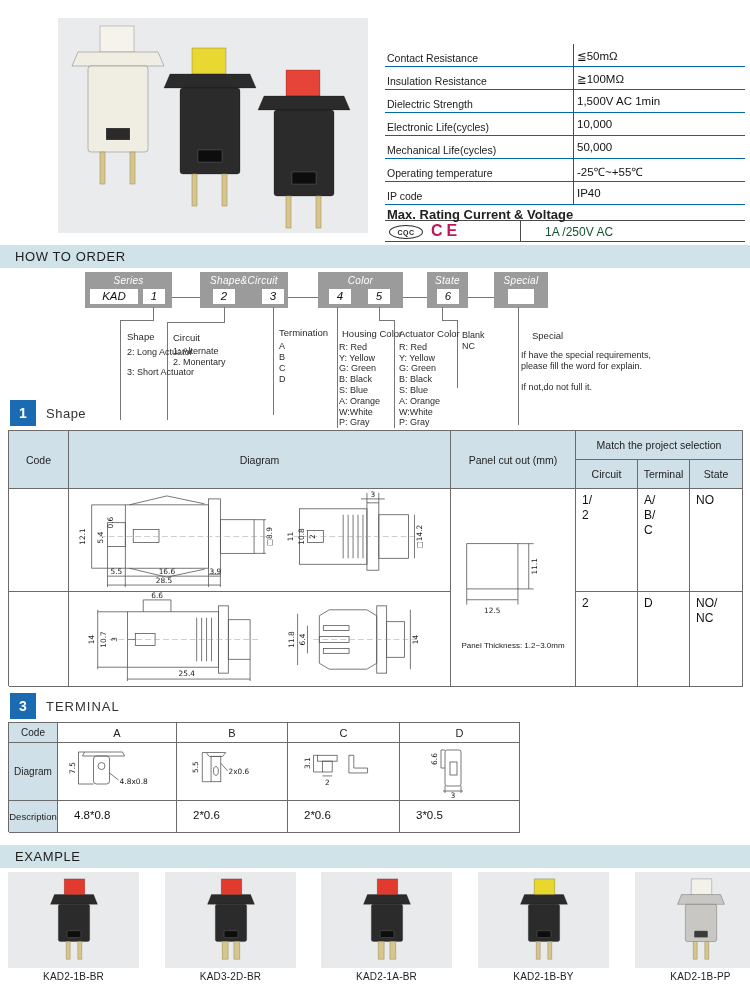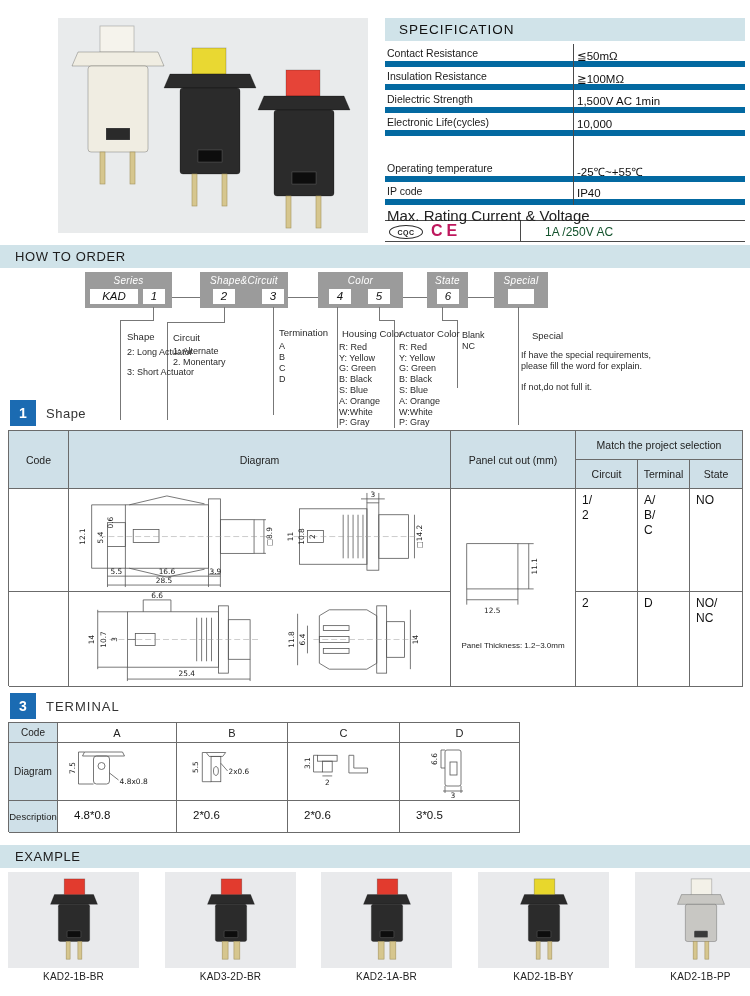--- a/index.html
+++ b/index.html
@@ -7,26 +7,26 @@
   #page {
     position: relative; width: 750px; height: 996px; background: #fff;
     font-family: "Liberation Sans", sans-serif; overflow: hidden; color:#111;
   }
   .bar { position:absolute; left:0; width:750px; height:23px; background:#d0e3e9;
          color:#1d1d1d; font-size:13px; letter-spacing:.6px; display:flex;
          align-items:center; padding-left:15px; }
   .photo { position:absolute; left:58px; top:18px; width:310px; height:215px; background:#e9ebec; }
   .spec-title { position:absolute; left:385px; top:18px; width:360px; height:23px; background:#d0e3e9;
          color:#111; font-size:13.5px; letter-spacing:1px; display:flex; align-items:center; padding-left:14px; }
-  .spec-row { position:absolute; left:385px; width:360px; height:23px; border-bottom:6px solid #0369a1; }
+  .spec-row { position:absolute; left:385px; width:360px; height:23px; border-bottom:1px solid #0369a1; }
   .spec-label { position:absolute; left:2px; bottom:2px; font-size:10.5px; color:#1a1a1a; }
   .spec-value { position:absolute; left:192px; top:5px; font-size:11.5px; color:#111; }
   .vdiv { position:absolute; width:1px; background:#4a4a4a; }
   .max-rating { position:absolute; left:385px; top:205px; width:360px; height:16px;
-         border-bottom:1px solid #4a4a4a; font-size:15px; font-weight:normal; color:#222; padding:2px 0 0 2px; }
+         border-bottom:1px solid #4a4a4a; font-size:13px; font-weight:bold; color:#222; padding:2px 0 0 2px; }
   .logo-row { position:absolute; left:385px; top:221px; width:360px; height:21px; border-bottom:1px solid #4a4a4a; }
   .cqc { position:absolute; left:4px; top:4px; width:34px; height:14px; border:1.4px solid #2a2a2a;
          border-radius:50%; font-size:7px; font-weight:bold; color:#222; display:flex;
          align-items:center; justify-content:center; letter-spacing:.5px; }
   .ce  { position:absolute; left:46px; top:1px; font-size:16px; font-weight:bold; letter-spacing:4px; color:#be185d; }
   .rating-value { position:absolute; left:160px; top:4px; font-size:12px; color:#14532d; }
 
   .obox { position:absolute; top:272px; height:36px; background:#9b9b9b;font-style:italic; }
   .obox-label { color:#fff; font-size:10px; text-align:center; margin-top:3px; letter-spacing:.3px; }
   .ocode { position:absolute; top:17px; height:15px; background:#fff; color:#111; font-size:11.5px;
@@ -91,38 +91,39 @@
         <rect class="caprect" x="38" y="0" width="34" height="26" fill="#e64438"></rect>
         <polygon class="bodyrect" points="16,26 96,26 102,40 10,40" fill="#2b2b2b"></polygon>
         <rect class="bodyrect" x="26" y="40" width="60" height="86" rx="3" fill="#2b2b2b"></rect>
         <rect class="notchrect" x="44" y="102" width="24" height="12" fill="#0d0d0d"></rect>
         <rect class="pin" x="38" y="126" width="5" height="32"></rect>
         <rect class="pin" x="68" y="126" width="5" height="32"></rect>
       </g>
     </svg>
   </div>
 
-  <div class="spec-title">
-    <span>SPECIFICATION</span>
-  </div>
   <div class="spec-row" style="top:44px">
     <span class="spec-label">Contact Resistance</span>
     <span class="spec-value">≦50mΩ</span>
     </div>
   <div class="spec-row" style="top:67px">
     <span class="spec-label">Insulation Resistance</span>
     <span class="spec-value">≧100MΩ</span>
     </div>
   <div class="spec-row" style="top:90px">
     <span class="spec-label">Dielectric Strength</span>
     <span class="spec-value">1,500V AC 1min</span>
     </div>
   <div class="spec-row" style="top:113px">
     <span class="spec-label">Electronic Life(cycles)</span>
     <span class="spec-value">10,000</span>
+    </div>
+  <div class="spec-row" style="top:136px">
+    <span class="spec-label">Mechanical Life(cycles)</span>
+    <span class="spec-value">50,000</span>
     </div>
   <div class="spec-row" style="top:159px">
     <span class="spec-label">Operating temperature</span>
     <span class="spec-value">-25℃~+55℃</span>
     </div>
   <div class="spec-row" style="top:182px">
     <span class="spec-label">IP code</span>
     <span class="spec-value">IP40</span>
     </div>
   <div class="vdiv" style="left:573px; top:44px; height:161px"></div>

